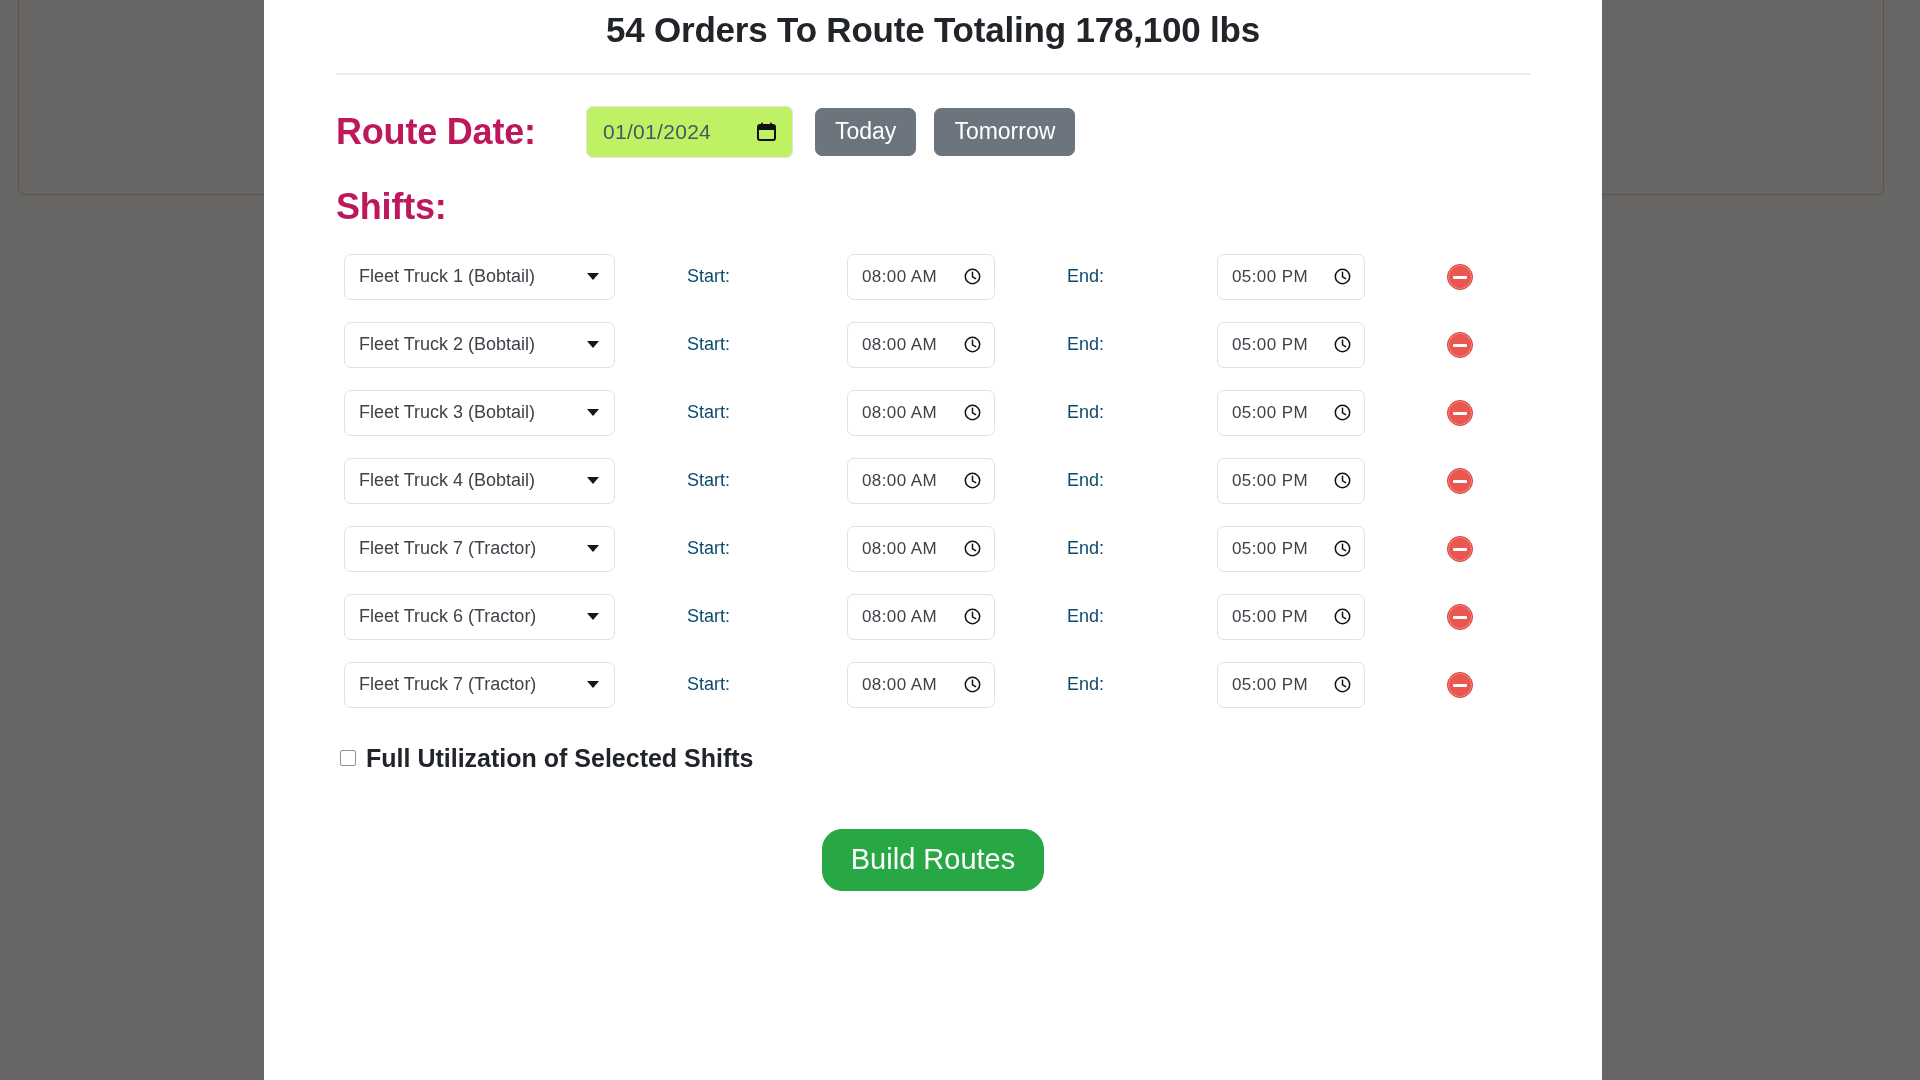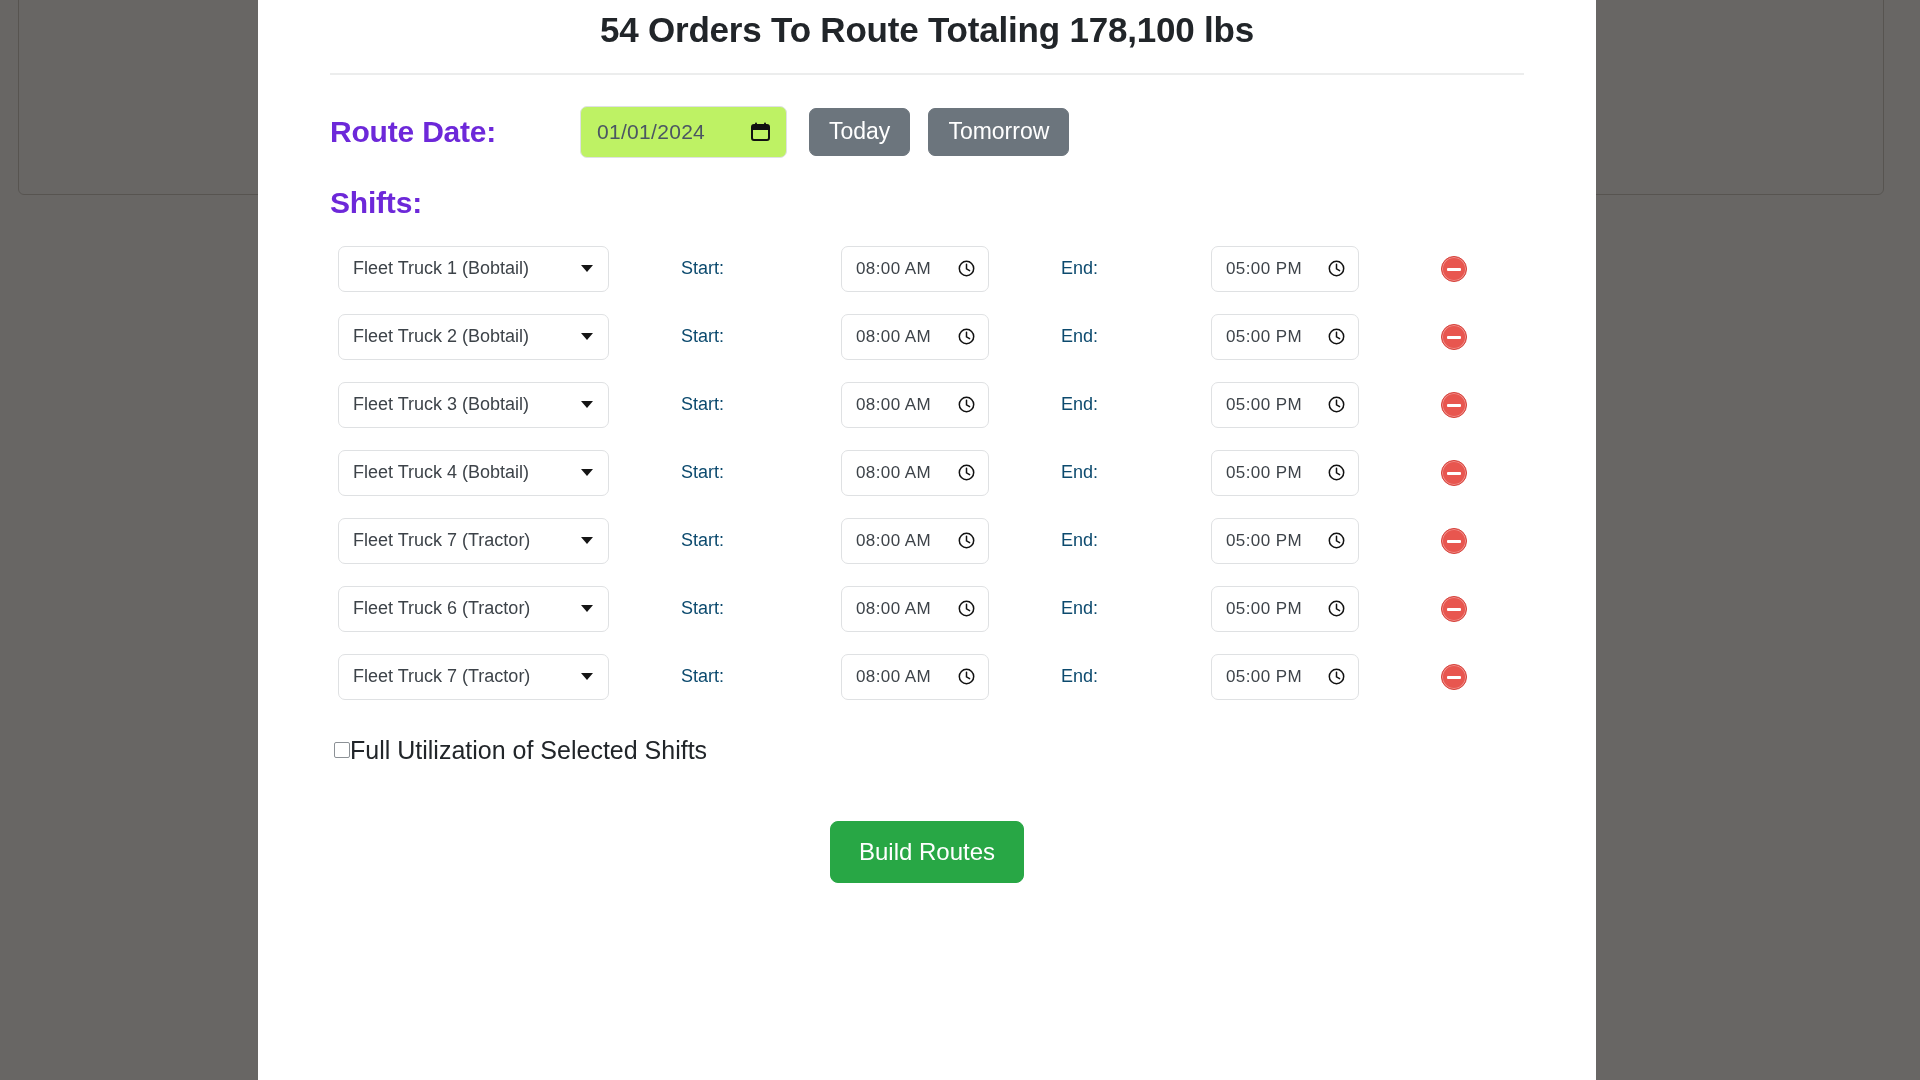--- a/index.html
+++ b/index.html
@@ -32,21 +32,21 @@
   .modal-backdrop {
     position: absolute;
     left: 0; top: 0;
     width: 1920px; height: 1080px;
     background: rgba(33, 30, 26, 0.68);
   }
 
   
   .modal-dialog {
     position: absolute;
-    left: 258px; top: 0;
+    left: 264px; top: 0;
     width: 1338px;
     height: 1080px;
     background: #ffffff;
     overflow: hidden;
   }
   .modal-body {
     padding: 0 72px;
   }
 
   .modal-title {
@@ -66,23 +66,23 @@
   }
 
   
   .route-date-row {
     display: flex;
     align-items: center;
     gap: 18px;
     margin-top: 31px;
   }
   .section-label {
-    font-size: 30px;
+    font-size: 36px;
     font-weight: bold;
-    color: #6d28d9;
+    color: #be185d;
     letter-spacing: -0.2px;
   }
   .route-date-label { width: 232px; flex: 0 0 232px; }
 
   .date-input {
     width: 207px;
     height: 52px;
     border: 1px solid #dfe1e3;
     border-radius: 7px;
     background: #bef264;
@@ -216,22 +216,24 @@
     color: #e2574f;
     font-size: 21px;
     height: 48px;
     padding: 0 16px;
   }
 
   
   .util-row {
     display: flex;
     align-items: center;
+    gap: 10px;
     margin-top: 36px;
     margin-left: 4px;
+    font-weight: bold;
   }
   .util-checkbox {
     width: 16px; height: 16px;
     border: 1px solid #8c9196;
     border-radius: 2px;
     background: #ffffff;
     flex: 0 0 16px;
     cursor: pointer;
   }
   .util-text {
@@ -242,24 +244,24 @@
   
   .build-row {
     display: flex;
     justify-content: center;
     margin-top: 56px;
   }
   .btn-success {
     background: #28a745;
     border: 1px solid #28a745;
     color: #ffffff;
-    font-size: 24px;
+    font-size: 29px;
     height: 62px;
     padding: 0 28px;
-    border-radius: 8px;
+    border-radius: 20px;
   }
 </style>
 </head>
 <body>
 
 <div id="app">
 
   <div class="page-behind">
     <div class="behind-card"></div>
   </div>

